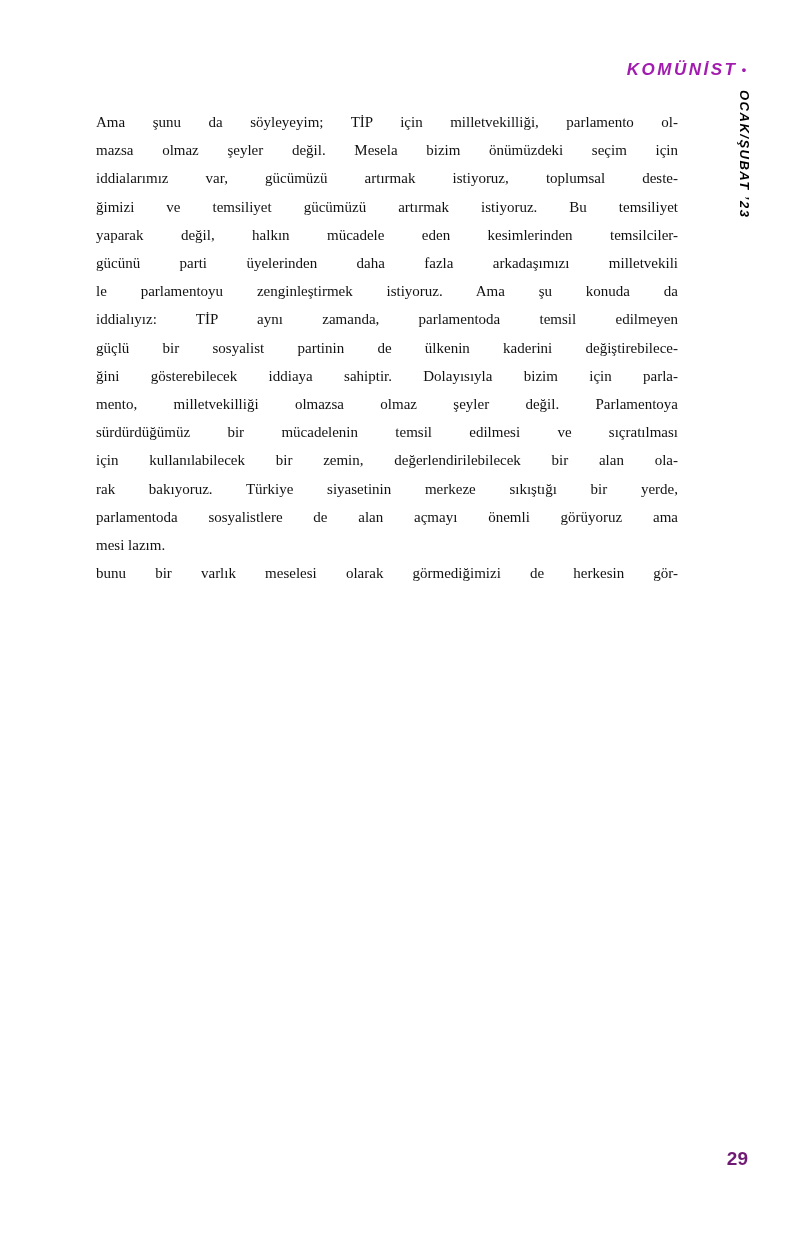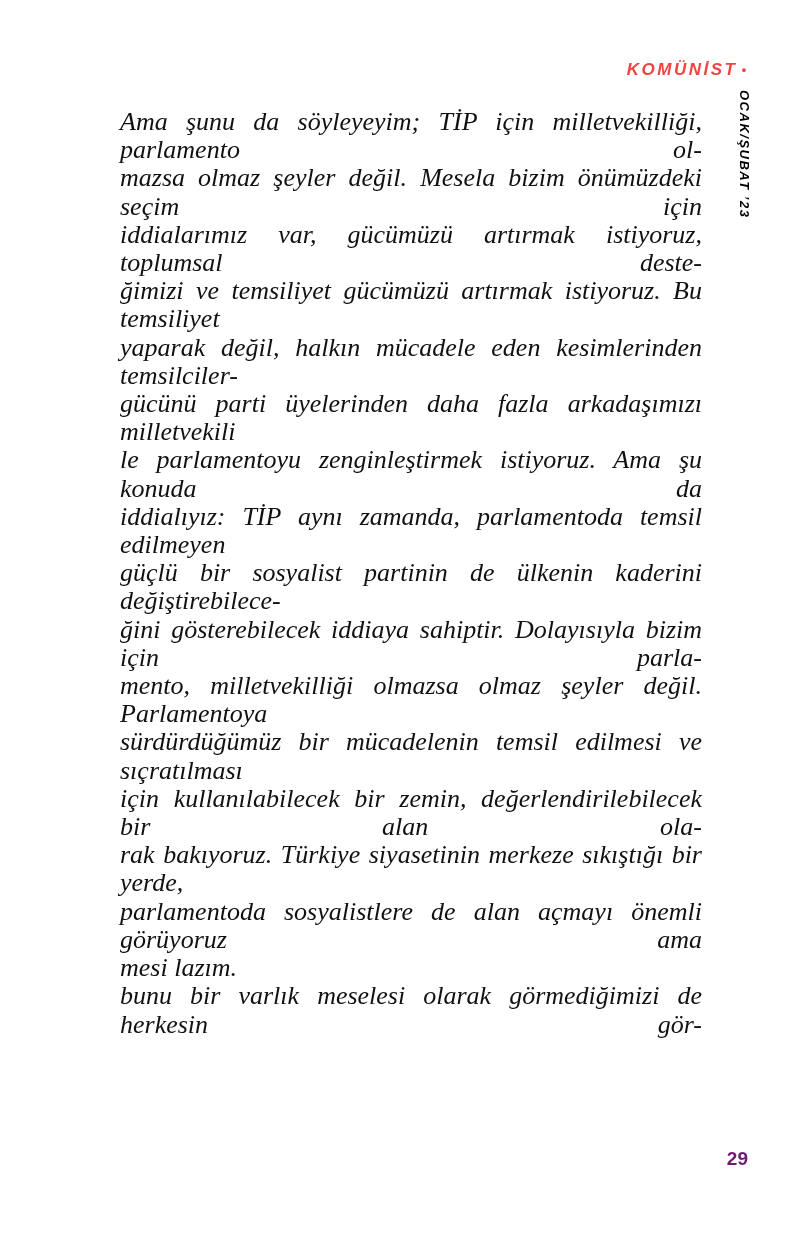--- a/index.html
+++ b/index.html
@@ -19,21 +19,21 @@
   }
   .header {
     position: absolute;
     top: 60px;
     right: 52px;
     font-family: "Liberation Sans", sans-serif;
     font-weight: bold;
     font-style: italic;
     font-size: 17px;
     letter-spacing: 2.5px;
-    color: #ef4444;
+    color: #a21caf;
     white-space: nowrap;
   }
   .header .bullet {
     font-size: 13px;
     letter-spacing: 0;
     margin-left: 4px;
     vertical-align: 1px;
   }
   .issue-vertical {
     position: absolute;
@@ -44,26 +44,25 @@
     font-weight: bold;
     font-style: italic;
     font-size: 13px;
     letter-spacing: 1.5px;
     color: #000000;
     white-space: nowrap;
   }
   .body-text {
     position: absolute;
     top: 108px;
-    left: 120px;
+    left: 96px;
     width: 582px;
-    font-size: 26px;
+    font-size: 15px;
     line-height: 28.2px;
     color: #111111;
-    font-style: italic;
   }
   .line {
     text-align: justify;
     text-align-last: justify;
     white-space: normal;
   }
   .line.last {
     text-align-last: left;
   }
   .page-number {

